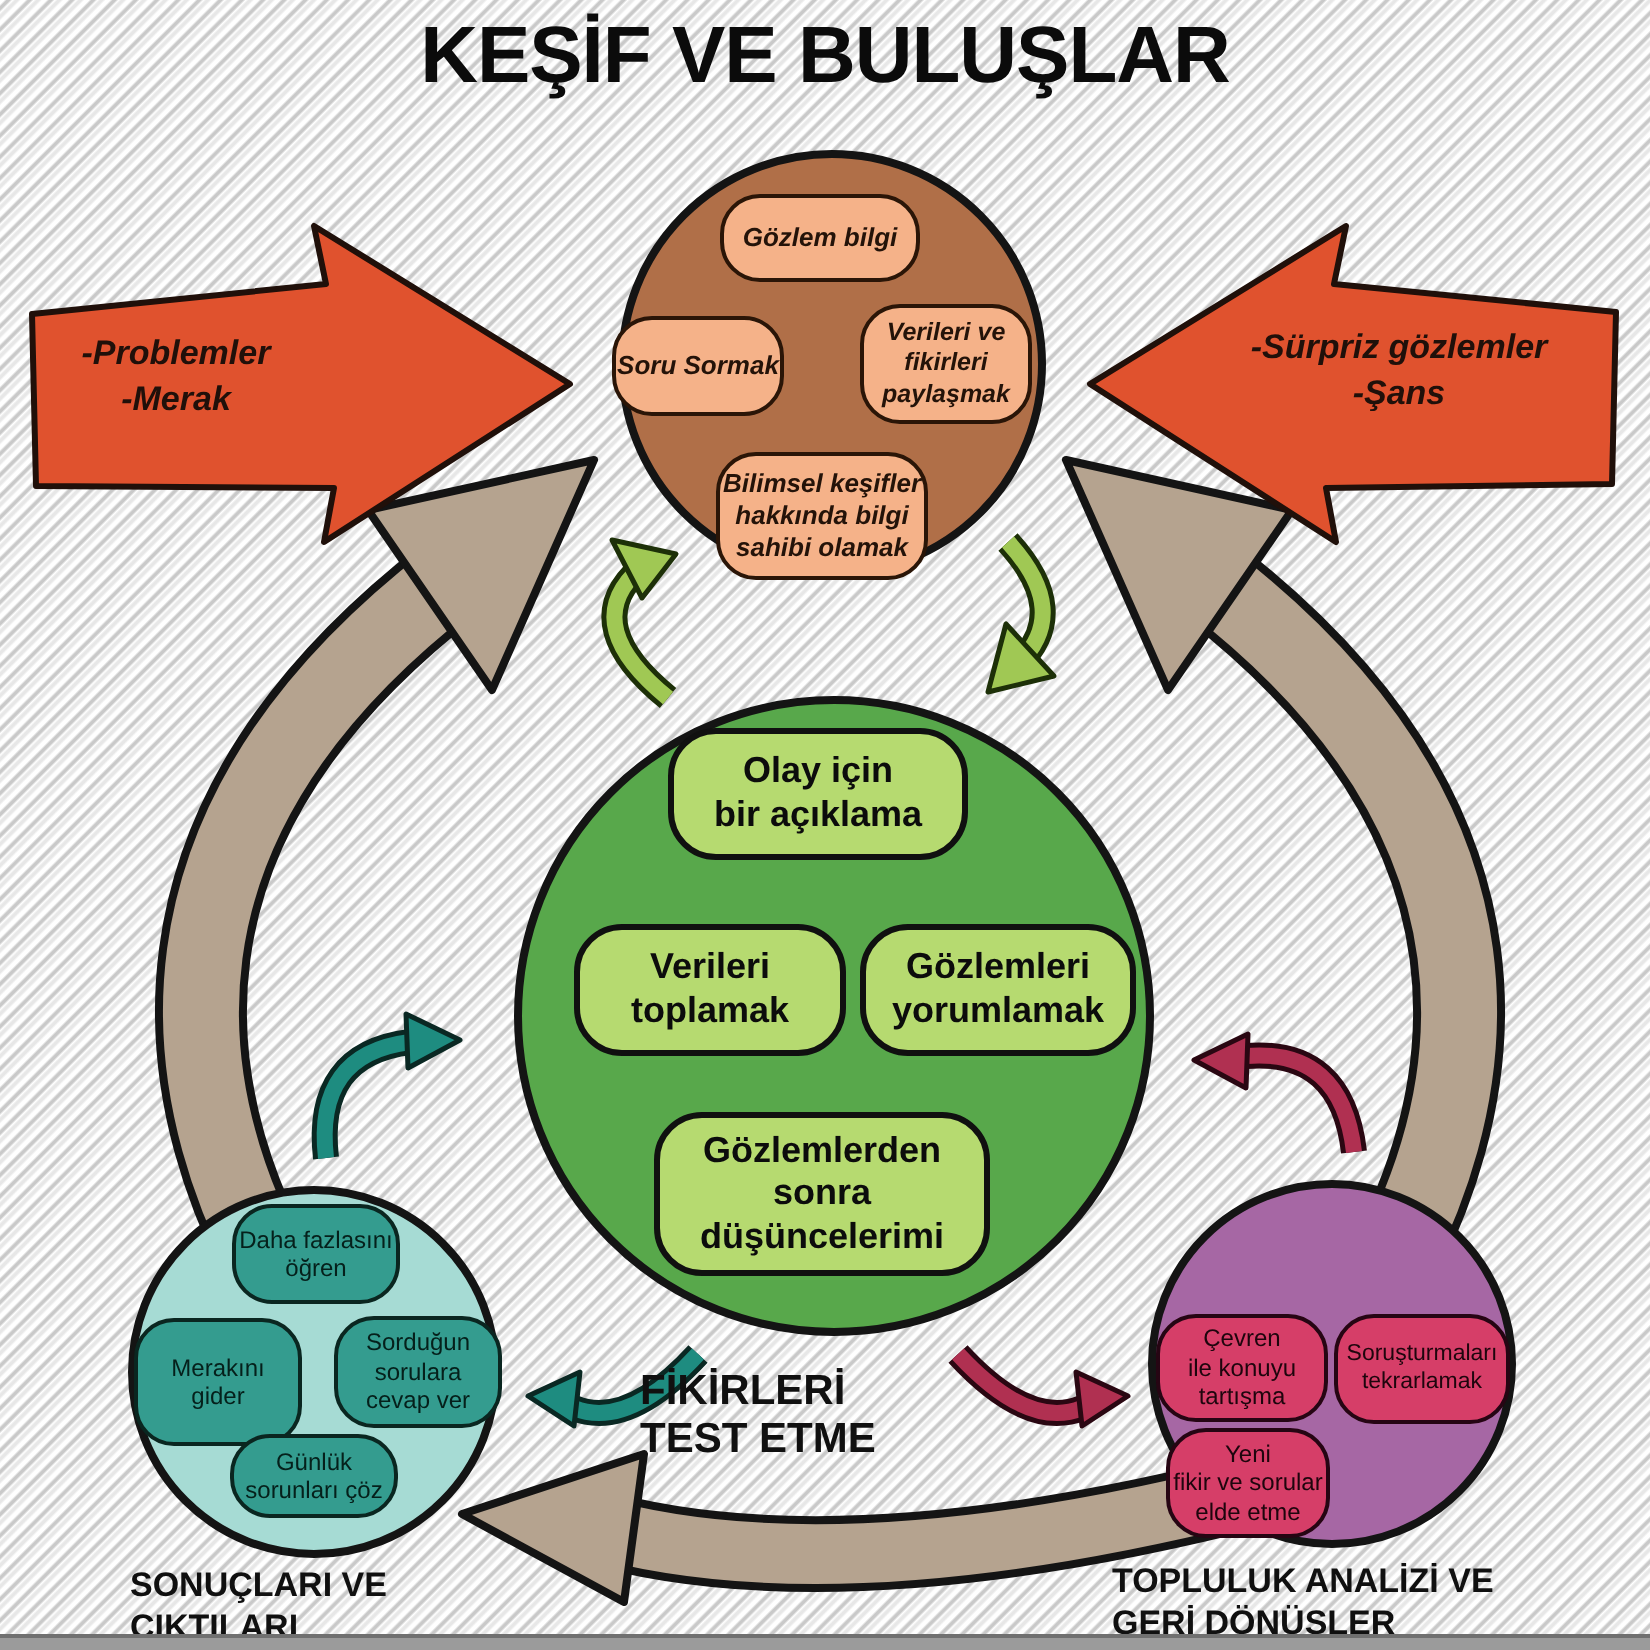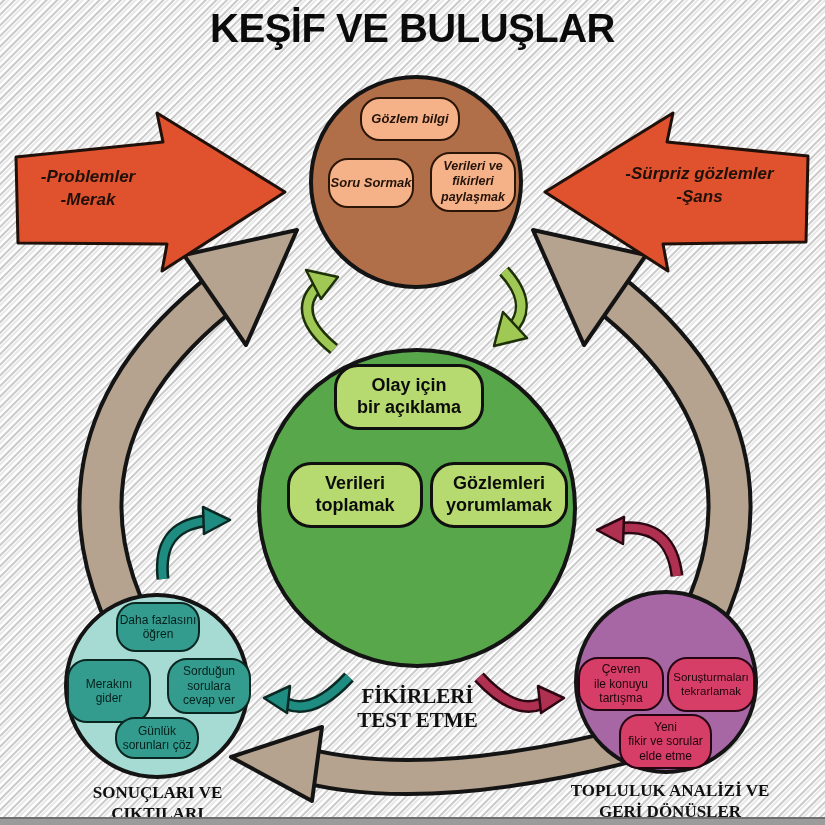--- a/index.html
+++ b/index.html
@@ -21,22 +21,22 @@
   .bubble{position:absolute;display:flex;align-items:center;justify-content:center;
     text-align:center;white-space:pre-line;box-sizing:border-box;z-index:3;}
   .b-top{background:#f5b289;border:2.5px solid #2a1507;border-radius:20px;
     font-style:italic;font-weight:600;font-size:13px;line-height:1.25;color:#241309;}
   .b-mid{background:#b6da70;border:3px solid #101010;border-radius:24px;
     font-weight:700;font-size:18px;line-height:1.2;color:#0c0c0c;}
   .b-res{background:#349c8f;border:2.5px solid #0a2620;border-radius:20px;
     font-size:12px;line-height:1.2;color:#05201b;}
   .b-com{background:#d63e68;border:2.5px solid #260513;border-radius:20px;
     font-size:12px;line-height:1.2;color:#1e050d;}
-  .caption{position:absolute;font-weight:700;text-align:center;white-space:pre-line;
-    color:#101010;z-index:3;font-family:Liberation Serif, serif;}
+  .caption{position:absolute;font-weight:700;text-align:left;white-space:pre-line;
+    color:#101010;z-index:3;}
   .cap-fikirleri{left:320px;top:684px;width:195px;font-size:21px;line-height:1.15;}
   .cap-sonuclari{left:65px;top:782px;width:185px;font-size:17px;line-height:1.25;}
   .cap-topluluk{left:556px;top:780px;width:228px;font-size:17px;line-height:1.25;}
   .arrow-label{position:absolute;font-weight:700;font-style:italic;font-size:17px;
     color:#20100a;text-align:center;white-space:pre-line;line-height:1.35;z-index:3;}
   .al-left{left:18px;top:166px;width:140px;}
   .al-right{left:592px;top:163px;width:215px;}
   .bottom-edge{position:absolute;left:0;right:0;bottom:0;height:6px;
     background:#9b9b9b;border-top:2px solid #707070;z-index:4;}
 </style>
@@ -110,48 +110,54 @@
 -Merak</div>
   <div class="arrow-label al-right">-Sürpriz gözlemler
 -Şans</div>
 
   <div class="circle c-top"></div>
   <div class="circle c-mid"></div>
   <div class="circle c-res"></div>
   <div class="circle c-com"></div>
 
   <div class="bubble b-top" style="left:360px;top:97px;width:100px;height:44px;">Gözlem bilgi</div>
-  <div class="bubble b-top" style="left:306px;top:158px;width:86px;height:50px;margin-left:22px;">Soru Sormak</div>
+  <div class="bubble b-top" style="left:306px;top:158px;width:86px;height:50px;">Soru Sormak</div>
   <div class="bubble b-top" style="left:430px;top:152px;width:86px;height:60px;font-size:12.5px;">Verileri ve
 fikirleri
 paylaşmak</div>
+  <div class="bubble b-top" style="left:358px;top:226px;width:106px;height:64px;">Bilimsel keşifler
+hakkında bilgi
+sahibi olamak</div>
 
   <div class="bubble b-mid" style="left:334px;top:364px;width:150px;height:66px;">Olay için
 bir açıklama</div>
   <div class="bubble b-mid" style="left:259px;top:462px;width:136px;height:66px;margin-left:28px;">Verileri
 toplamak</div>
   <div class="bubble b-mid" style="left:430px;top:462px;width:138px;height:66px;">Gözlemleri
 yorumlamak</div>
+  <div class="bubble b-mid" style="left:327px;top:556px;width:168px;height:82px;">Gözlemlerden
+sonra
+düşüncelerimi</div>
 
   <div class="bubble b-res" style="left:116px;top:602px;width:84px;height:50px;">Daha fazlasını
 öğren</div>
   <div class="bubble b-res" style="left:67px;top:659px;width:84px;height:64px;">Merakını
 gider</div>
   <div class="bubble b-res" style="left:167px;top:658px;width:84px;height:56px;">Sorduğun
 sorulara
 cevap ver</div>
   <div class="bubble b-res" style="left:115px;top:717px;width:84px;height:42px;">Günlük
 sorunları çöz</div>
 
   <div class="bubble b-com" style="left:578px;top:657px;width:86px;height:54px;">Çevren
 ile konuyu
 tartışma</div>
   <div class="bubble b-com" style="left:667px;top:657px;width:88px;height:55px;font-size:11.5px;">Soruşturmaları
 tekrarlamak</div>
-  <div class="bubble b-com" style="left:619px;top:714px;width:93px;height:55px;">Yeni
+  <div class="bubble b-com" style="left:583px;top:714px;width:82px;height:55px;">Yeni
 fikir ve sorular
 elde etme</div>
 
   <div class="caption cap-fikirleri">FİKİRLERİ
 TEST ETME</div>
   <div class="caption cap-sonuclari">SONUÇLARI VE
 ÇIKTILARI</div>
   <div class="caption cap-topluluk">TOPLULUK ANALİZİ VE
 GERİ DÖNÜŞLER</div>
 

